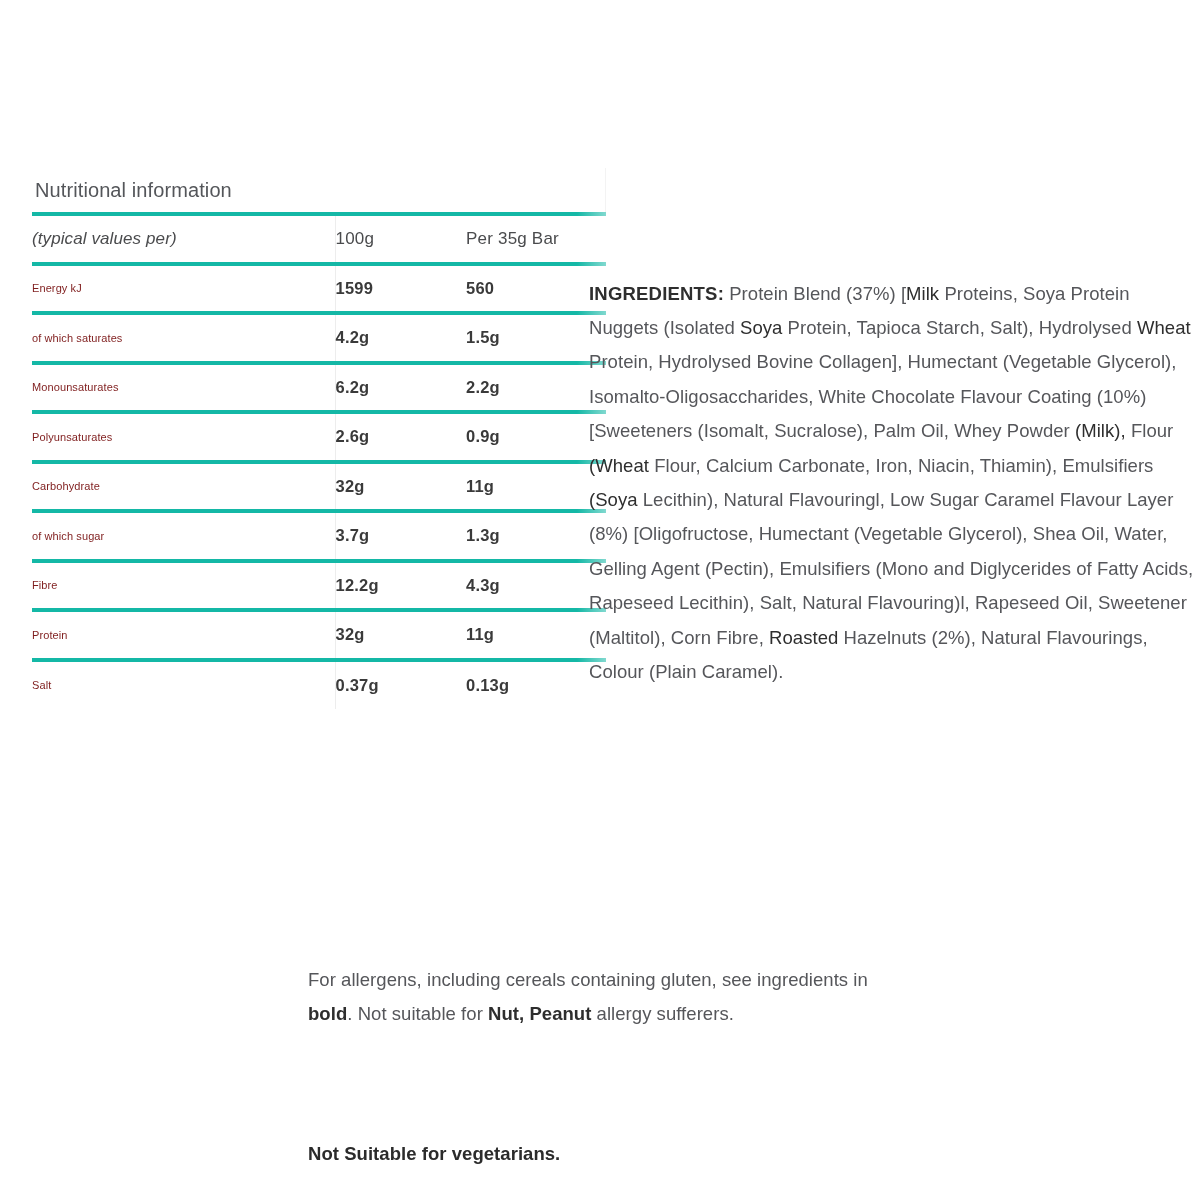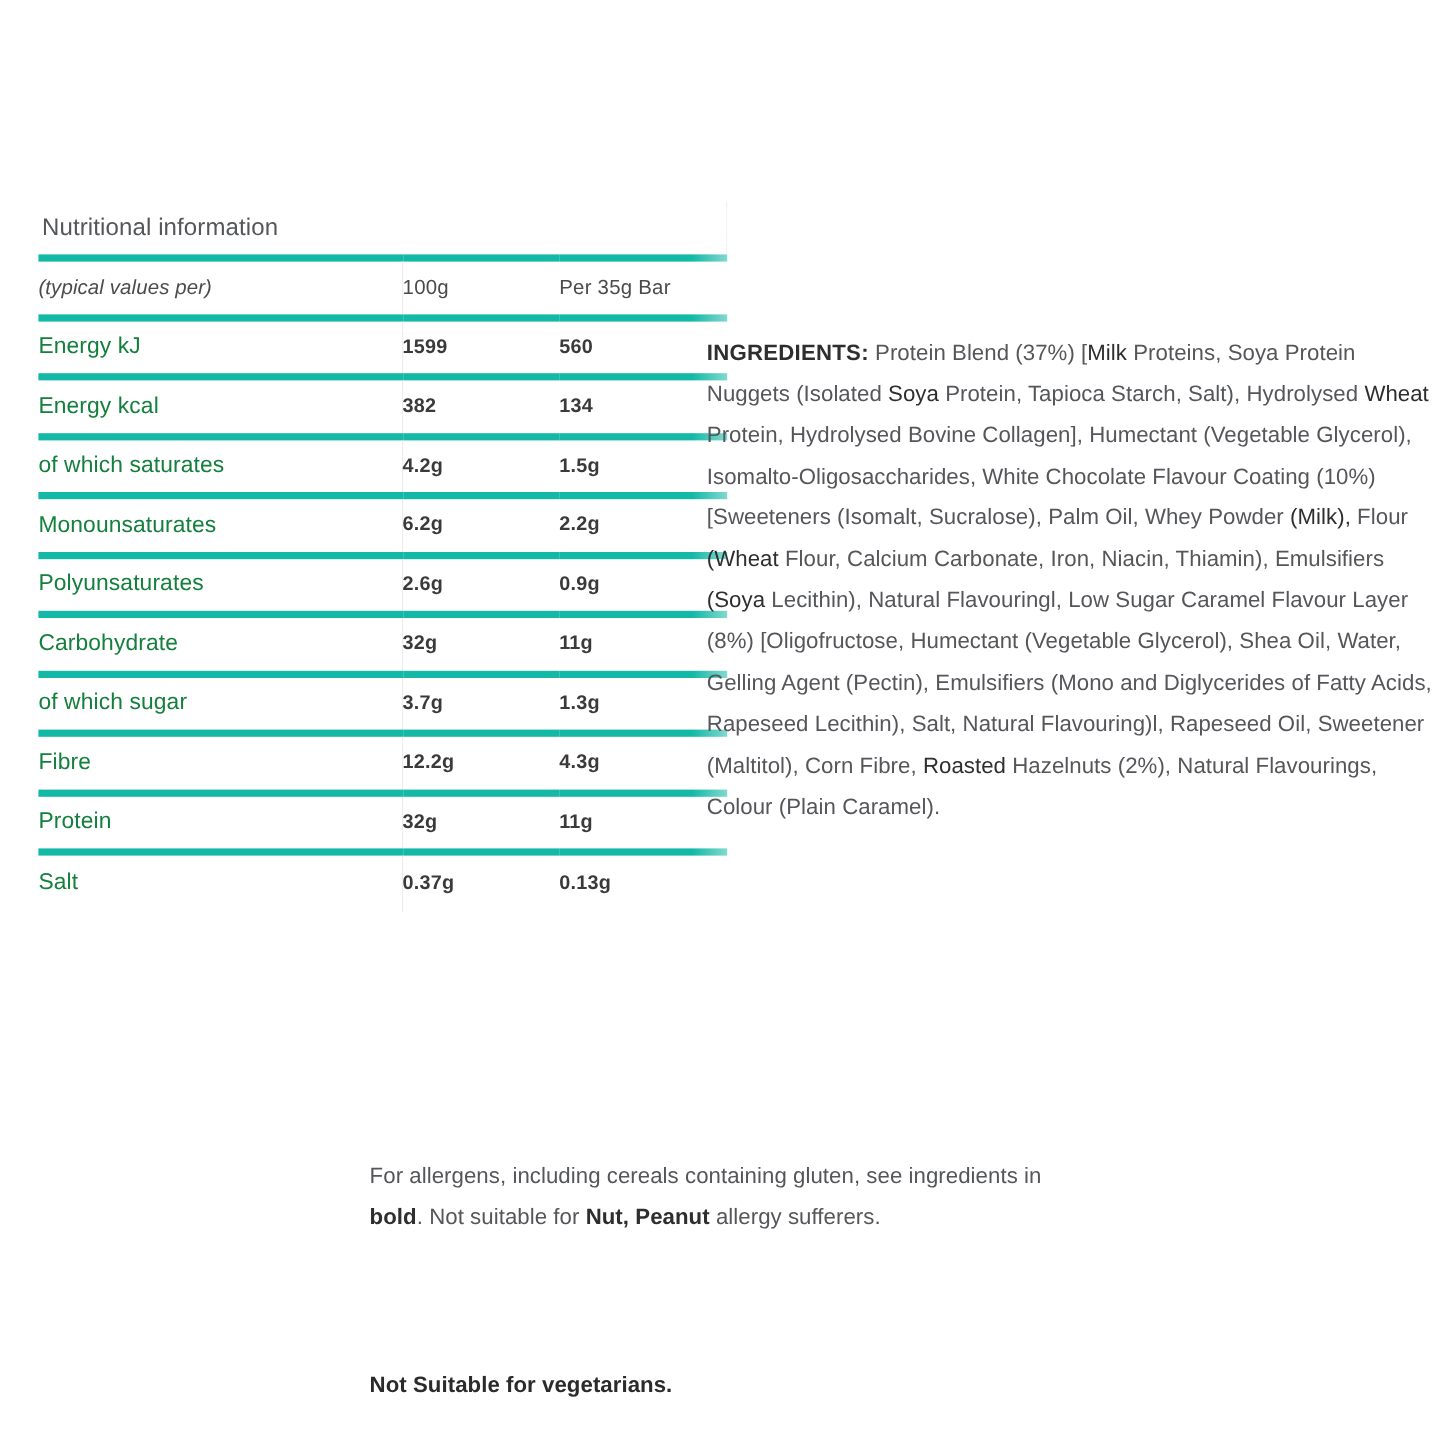--- a/index.html
+++ b/index.html
@@ -44,30 +44,30 @@
     table-layout: fixed;
   }
   table.nutri col.c-label { width: 303px; }
   table.nutri col.c-v1    { width: 131px; }
   table.nutri col.c-v2    { width: 140px; }
 
   table.nutri tr {
     height: 49.5px;
   }
   table.nutri td {
-    border-top: 6px solid #14b8a6;
+    border-top: 4px solid #14b8a6;
     vertical-align: middle;
     padding: 0;
   }
   
   table.nutri tr::after { content: none; }
 
   td.lbl {
-    font-size: 19px;
-    color: #15803d;
+    font-size: 11px;
+    color: #7f1d1d;
     padding-left: 3px;
     letter-spacing: 0.1px;
   }
   td.val {
     font-size: 16.5px;
     color: #3a3a3a;
     font-weight: bold;
     letter-spacing: 0.2px;
   }
   td.v1 {
@@ -171,25 +171,20 @@
         <td class="lbl">(typical values per)</td>
         <td class="val v1">100g</td>
         <td class="val v2">Per 35g Bar</td>
       </tr>
     <tr>
           <td class="lbl">Energy kJ</td>
           <td class="val v1">1599</td>
           <td class="val v2">560</td>
         </tr>
         <tr>
-          <td class="lbl">Energy kcal</td>
-          <td class="val v1">382</td>
-          <td class="val v2">134</td>
-        </tr>
-        <tr>
           <td class="lbl">of which saturates</td>
           <td class="val v1">4.2g</td>
           <td class="val v2">1.5g</td>
         </tr>
         <tr>
           <td class="lbl">Monounsaturates</td>
           <td class="val v1">6.2g</td>
           <td class="val v2">2.2g</td>
         </tr>
         <tr>

